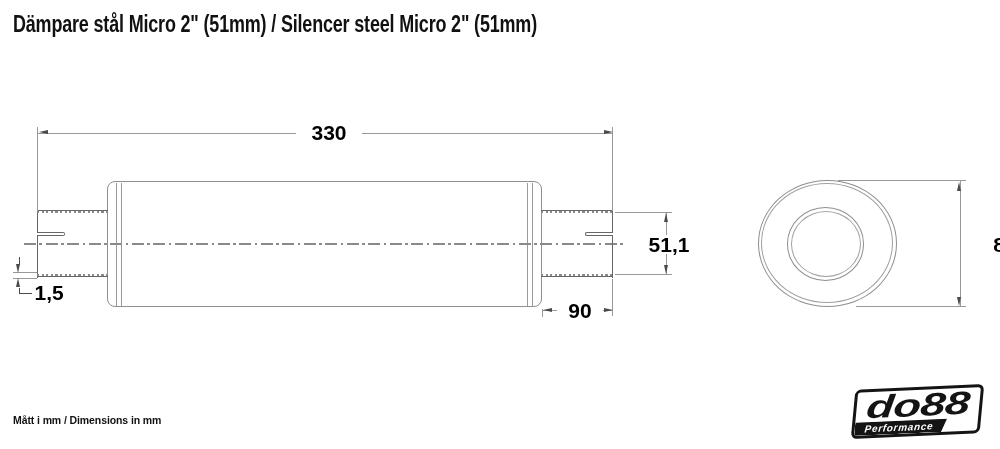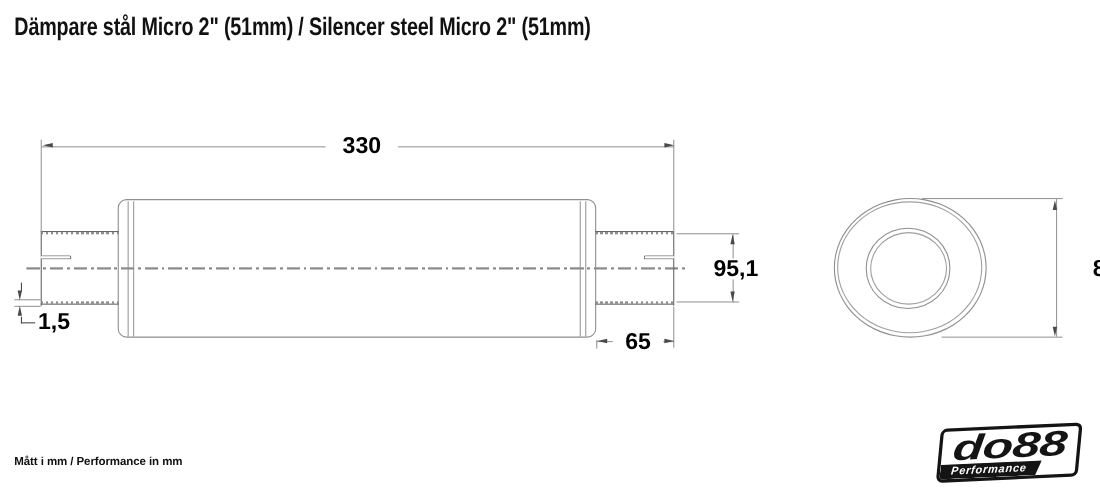--- a/index.html
+++ b/index.html
@@ -83,30 +83,30 @@
     <div class="ar ar-r" style="left:603.7px;top:130.4px;"></div>
     <div class="dim" style="left:296px;top:123px;width:62px;">330</div>
   </div>
 
   <div>
     <div class="abs hl" style="left:615px;top:211.8px;width:57px;"></div>
     <div class="abs hl" style="left:615px;top:274px;width:57px;"></div>
     <div class="abs vl" style="left:666.2px;top:212.5px;height:62.5px;"></div>
     <div class="ar ar-u" style="left:663.9px;top:213.2px;"></div>
     <div class="ar ar-d" style="left:663.9px;top:265px;"></div>
-    <div class="dim" style="left:642px;top:235px;width:50px;">95,1</div>
+    <div class="dim" style="left:642px;top:235px;width:50px;">51,1</div>
   </div>
 
   <div>
     <div class="abs vl" style="left:611.8px;top:279px;height:37px;"></div>
     <div class="abs vl" style="left:541.8px;top:308.5px;height:8px;"></div>
     <div class="abs hl" style="left:542px;top:310.4px;width:71px;"></div>
     <div class="ar ar-l" style="left:542.8px;top:308.2px;"></div>
     <div class="ar ar-r" style="left:603.6px;top:308.2px;"></div>
-    <div class="dim" style="left:557px;top:301px;width:42px;">65</div>
+    <div class="dim" style="left:557px;top:301px;width:42px;">90</div>
   </div>
 
   <div>
     <div class="abs hl" style="left:13px;top:272.2px;width:24px;height:0.9px;"></div>
     <div class="abs hl" style="left:13px;top:277.6px;width:24px;height:0.9px;"></div>
     <div class="abs vl" style="left:18.6px;top:257px;height:8px;background:#4a4a4a;"></div>
     <div class="ar ar-d" style="left:16.3px;top:264px;"></div>
     <div class="ar ar-u" style="left:16.3px;top:278.2px;"></div>
     <div class="abs vl" style="left:18.6px;top:287.5px;height:6.5px;background:#4a4a4a;"></div>
     <div class="abs hl" style="left:18.6px;top:293.2px;width:13px;background:#4a4a4a;"></div>
@@ -122,20 +122,20 @@
 
   <div>
     <div class="abs hl" style="left:838px;top:180.2px;width:128px;"></div>
     <div class="abs hl" style="left:856px;top:305.8px;width:110px;"></div>
     <div class="abs vl" style="left:959.6px;top:181px;height:124.5px;"></div>
     <div class="ar ar-u" style="left:957.3px;top:181.7px;"></div>
     <div class="ar ar-d" style="left:957.3px;top:296.5px;"></div>
     <div class="dim" style="left:980px;top:235px;width:46px;">80</div>
   </div>
 
-  <div class="abs t footer">Mått i mm / Performance in mm</div>
+  <div class="abs t footer">Mått i mm / Dimensions in mm</div>
 
   <div class="abs logo">
     <div class="logo-brand">do88</div>
     <div class="logo-band">Performance</div>
   </div>
 
 </div>
 
 </body></html>

